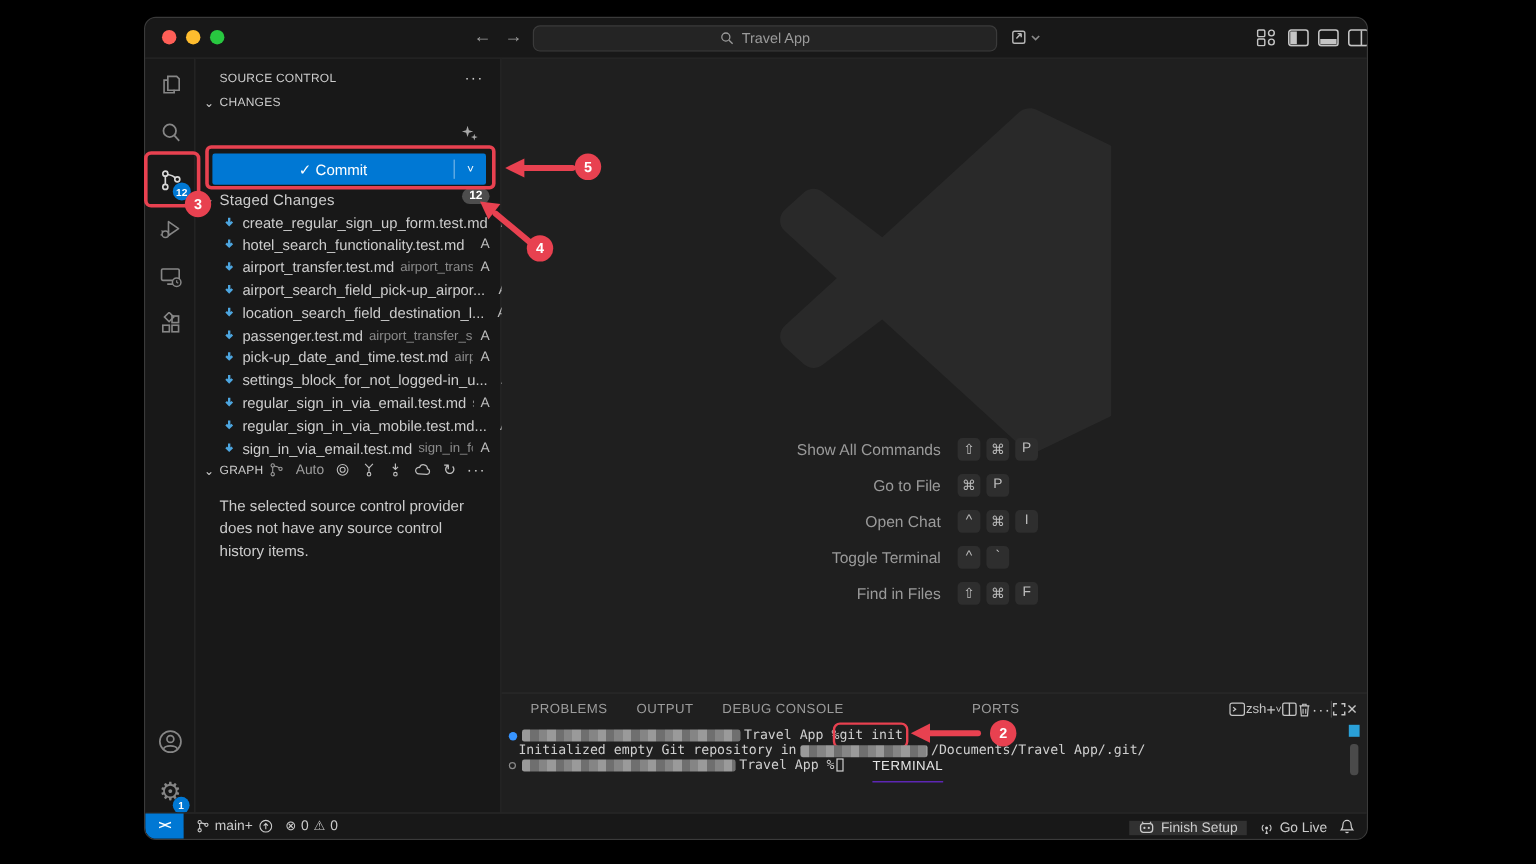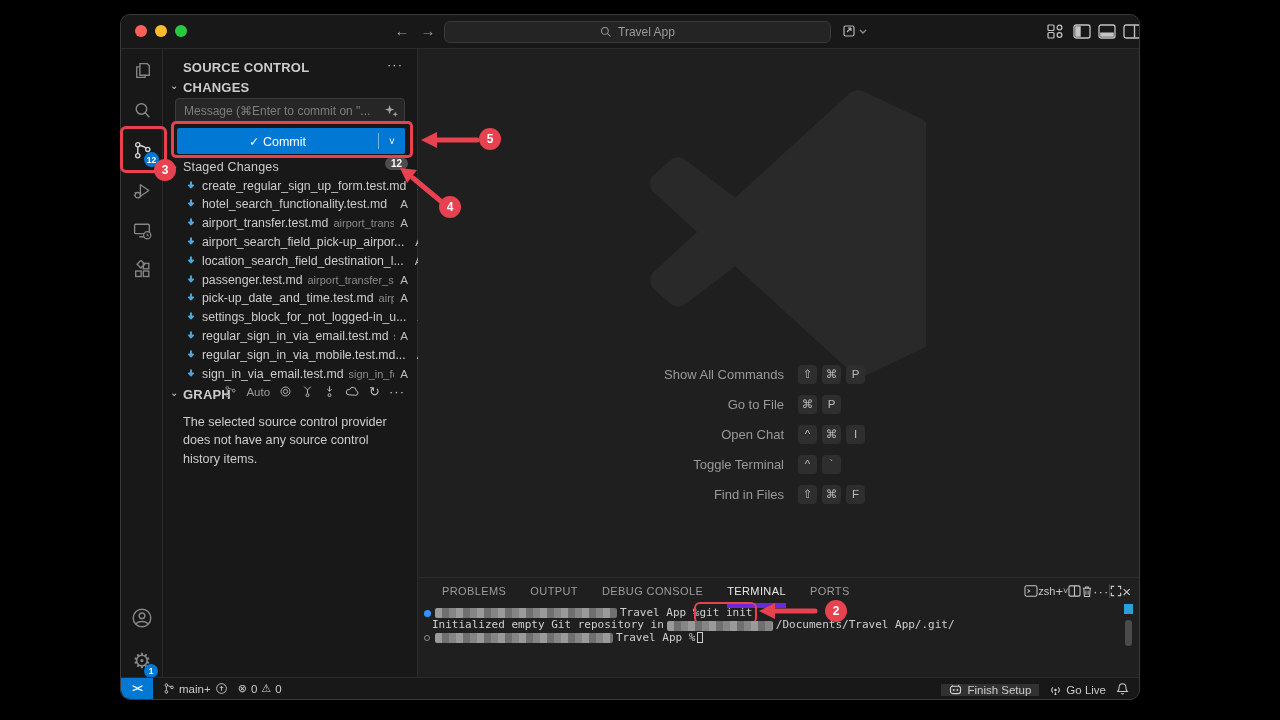--- a/index.html
+++ b/index.html
@@ -21,21 +21,21 @@
   .ic{display:inline-flex;align-items:center;justify-content:center;}
 
   
   #activitybar{left:0;top:34px;width:42px;height:630px;background:#181818;border-right:1px solid #2b2b2b;box-sizing:border-box;}
   .actitem{left:0;width:42px;height:40px;display:flex;align-items:center;justify-content:center;}
   .badge{position:absolute;background:#0078d4;color:#fff;border-radius:50%;font-size:8.5px;font-weight:bold;
     display:flex;align-items:center;justify-content:center;}
 
   
   #sidebar{left:42px;top:34px;width:255px;height:630px;background:#181818;border-right:1px solid #2b2b2b;box-sizing:border-box;color:#cccccc;}
-  .sechead{font-size:13px;font-weight:bold;color:#cccccc;letter-spacing:.2px;}
+  .sechead{font-size:10px;font-weight:normal;color:#cccccc;letter-spacing:.2px;}
   .chev{color:#cccccc;font-size:10px;}
   .more{color:#cccccc;font-size:13px;letter-spacing:1px;}
   #msginput{left:12px;top:49px;width:230px;height:26px;background:#262626;border:1px solid #3c3c3c;border-radius:4px;
     box-sizing:border-box;color:#cccccc;font-size:12px;padding:0 24px 0 8px;outline:none;font-family:"Liberation Sans",sans-serif;}
   #msginput::placeholder{color:#7e7e7e;}
   #commitbtn{left:14px;top:79px;width:228px;height:26px;background:#0078d4;border-radius:2px;display:flex;align-items:center;color:#fff;font-size:12.5px;}
   #commitbtn .main{flex:1;text-align:center;}
   #commitbtn .sep{width:1px;height:16px;background:rgba(255,255,255,.45);}
   #commitbtn .dd{width:26px;text-align:center;font-size:10px;}
   .pillbadge{background:#4d4d4d;color:#fff;border-radius:9px;font-size:10px;padding:1px 6px;font-weight:bold;}
@@ -51,21 +51,21 @@
   #editor{left:297px;top:34px;width:723px;height:528px;background:#1f1f1f;}
   .shrow{display:flex;align-items:center;height:30px;}
   .shlabel{width:246px;text-align:right;color:#9a9a9a;font-size:13px;}
   .shkeys{display:flex;gap:5px;margin-left:14px;}
   .keycap{min-width:19px;height:19px;background:#2e2e2e;border-radius:4px;color:#bcbcbc;font-size:11.5px;
     display:flex;align-items:center;justify-content:center;padding:0 3px;box-sizing:border-box;}
 
   
   #panel{left:297px;top:562px;width:723px;height:102px;background:#1f1f1f;border-top:1px solid #2b2b2b;box-sizing:border-box;}
   .ptab{font-size:11px;color:#9d9d9d;letter-spacing:.4px;height:25px;display:flex;align-items:center;}
-  .ptab.active{color:#e7e7e7;border-bottom:5px solid #6d28d9;}
+  .ptab.active{color:#e7e7e7;border-bottom:1px solid #6d28d9;margin-top:48px;}
   #ptabs{left:24px;top:0;display:flex;gap:24px;height:26px;}
   #ptools{right:10px;top:0;height:26px;display:flex;align-items:center;color:#cccccc;}
   .pt{font-size:13px;color:#c5c5c5;}
   .ptdivider{width:1px;height:14px;background:#454545;}
   #termlines{left:4px;top:29px;font-family:"DejaVu Sans Mono",monospace;font-size:11px;line-height:12.4px;color:#cfcfcf;white-space:nowrap;}
   .tline{display:flex;align-items:center;height:12.4px;}
   .tmark{width:10px;flex:none;display:flex;align-items:center;justify-content:center;}
   .dotblue{width:7px;height:7px;border-radius:50%;background:#3794ff;}
   .dotring{width:6px;height:6px;border-radius:50%;border:1px solid #8a8a8a;box-sizing:border-box;}
   .redacted{display:inline-block;height:10px;border-radius:2px;margin:0 3px;
@@ -213,21 +213,20 @@
       </div>
     </div>
 
     <div id="sidebar" class="abs">
       <div class="abs sechead" style="left:20px;top:11px">SOURCE CONTROL</div>
       <div class="abs more" style="right:14px;top:8px">···</div>
 
       <div class="abs chev" style="left:7px;top:31px">⌄</div>
       <div class="abs sechead" style="left:20px;top:31px">CHANGES</div>
 
-      <input id="msginput" class="abs" placeholder="Message (⌘Enter to commit on &quot;..." style="">
       <span class="abs ic" style="right:18px;top:54px">
         <svg width="15" height="15" viewBox="0 0 16 16">
             <path d="M6 2 L7.2 5.8 L11 7 L7.2 8.2 L6 12 L4.8 8.2 L1 7 L4.8 5.8 Z" fill="#a8a8a8"></path>
             <path d="M12 9 L12.7 11.3 L15 12 L12.7 12.7 L12 15 L11.3 12.7 L9 12 L11.3 11.3 Z" fill="#a8a8a8"></path>
           </svg>
       </span>
 
       <div id="commitbtn" class="abs">
         <span class="main"><span>✓</span> <span>Commit</span></span>
         <span class="sep"></span>

